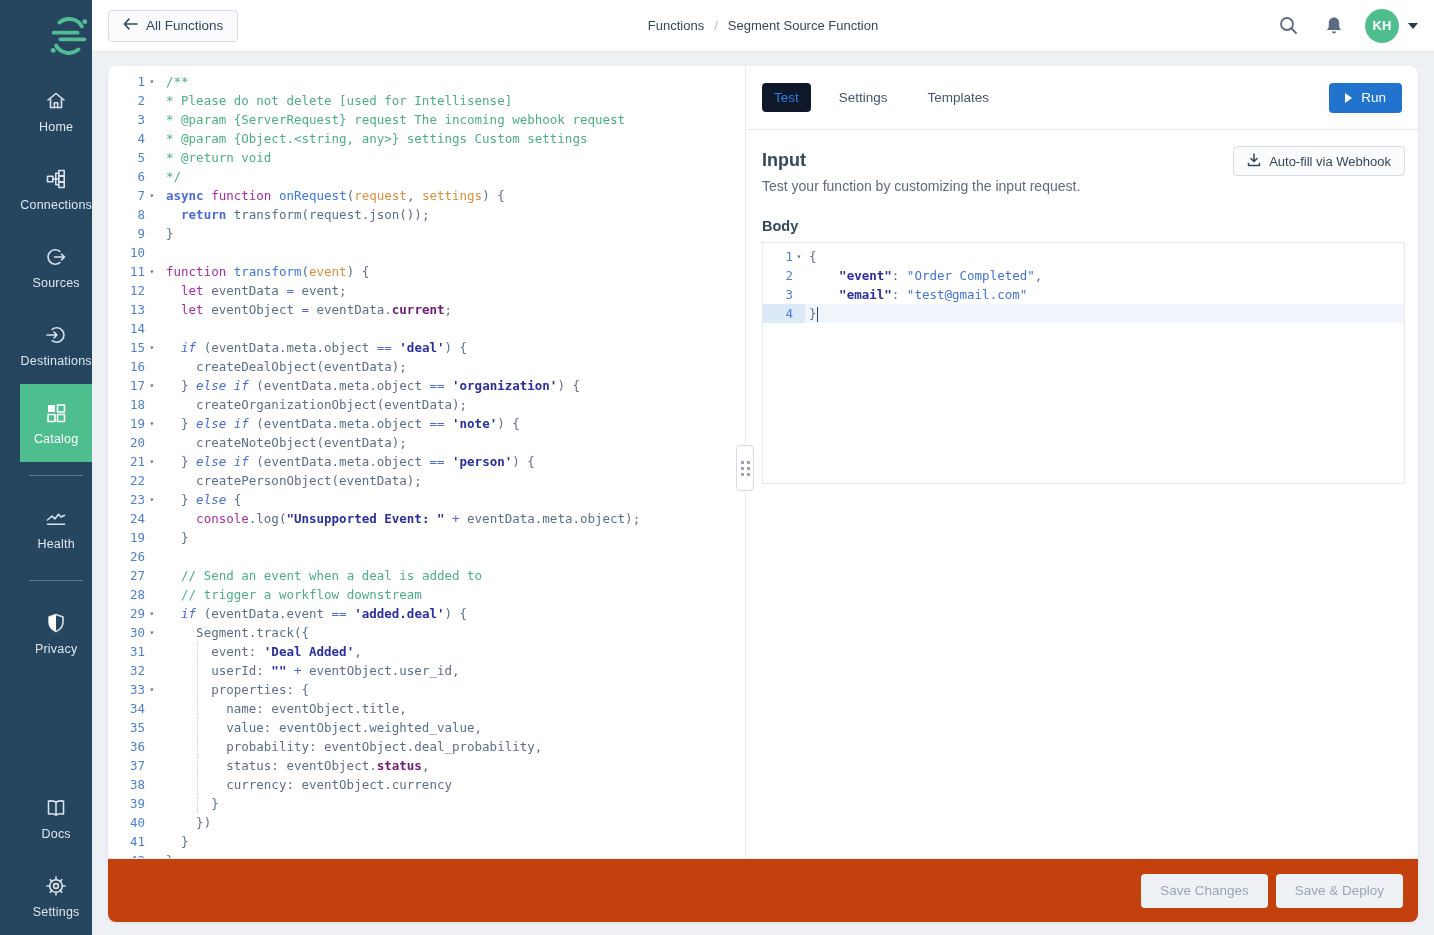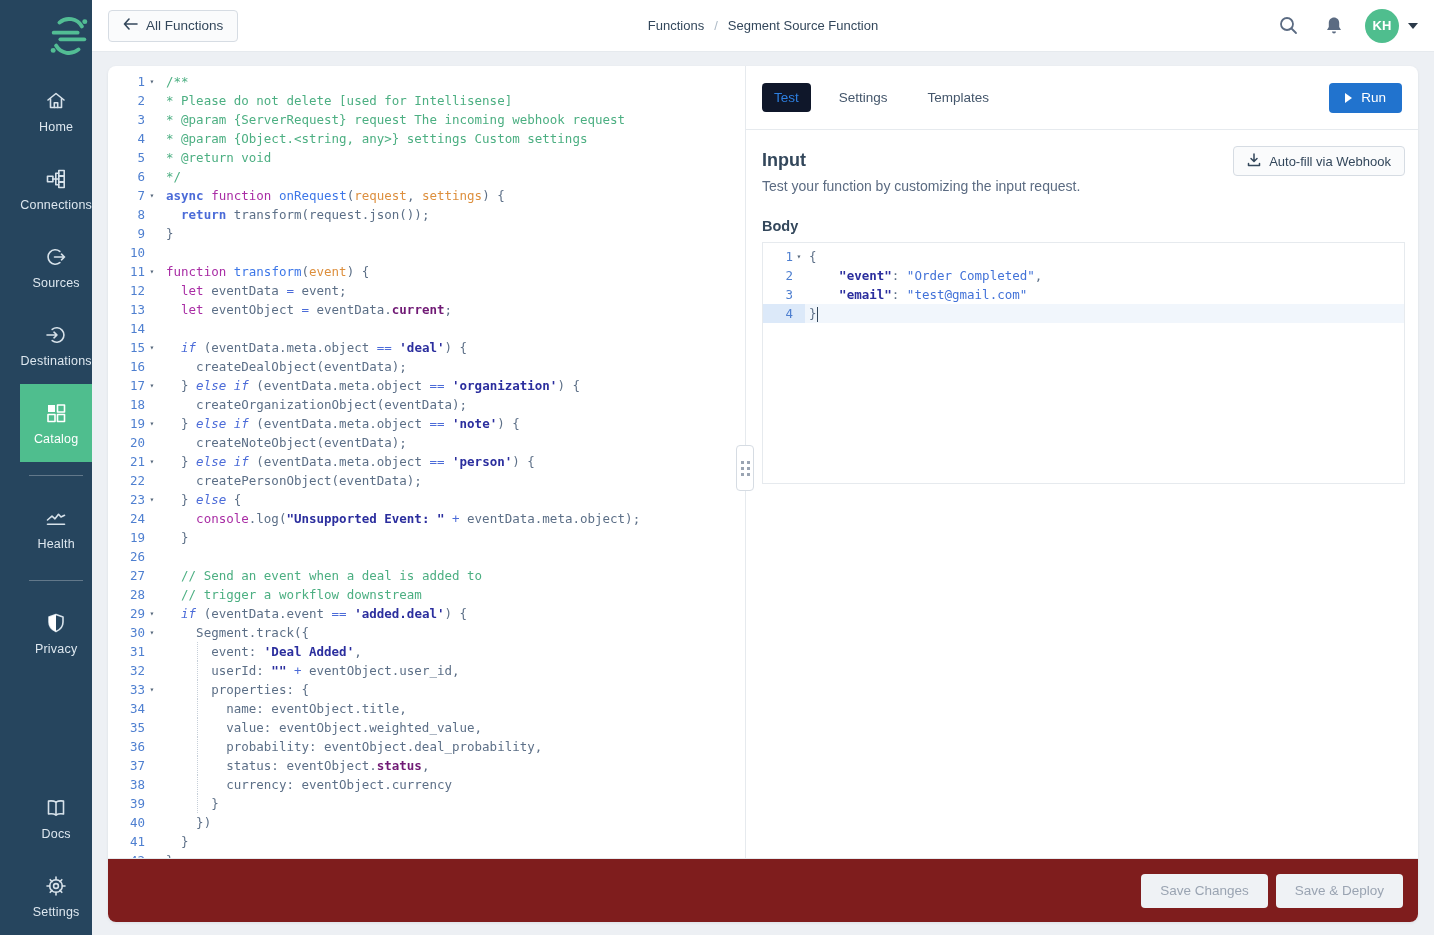--- a/index.html
+++ b/index.html
@@ -87,21 +87,21 @@
   .json-editor { margin-top:8px; border:1px solid #E6EAEE; height:242px; overflow:hidden; padding-top:4px; background:#fff; }
   .json-editor .cl .num { width:30px; }
   .json-editor .cl .fold { width:12px; }
   .json-editor .cl .codeline { margin-left:4px; }
   .json-editor .cl.active { background:#F1F6FC; }
   .json-editor .cl.active .gwrap { background:#DCE9F9; }
   .gwrap { display:flex; flex:none; }
   .cursor { display:inline-block; width:1px; height:15px; background:#33475B; vertical-align:middle; margin-left:0px; }
 
   
-  .footer { height:64px; background:#7f1d1d; border-top:1px solid #E6EAEE; border-radius:0 0 8px 8px; display:flex; align-items:center; justify-content:flex-end; gap:8px; padding-right:15px; flex:none; }
+  .footer { height:64px; background:#c2410c; border-top:1px solid #E6EAEE; border-radius:0 0 8px 8px; display:flex; align-items:center; justify-content:flex-end; gap:8px; padding-right:15px; flex:none; }
   .footer button { height:34px; padding:0 19px; background:#EFF2F5; border:none; border-radius:4px; color:#9AA4B2; font-size:13.5px; cursor:default; font-family:inherit; }
 </style>
 </head>
 <body>
 
 <aside class="sidebar">
   <div class="logo">
     <svg width="46" height="46" viewBox="0 0 48 48" fill="none">
       <path d="M14 10 A 15.5 15.5 0 0 1 37.5 14" stroke="#52BD94" stroke-width="4" stroke-linecap="round"></path>
       <path d="M34 38 A 15.5 15.5 0 0 1 10.5 34" stroke="#52BD94" stroke-width="4" stroke-linecap="round"></path>

